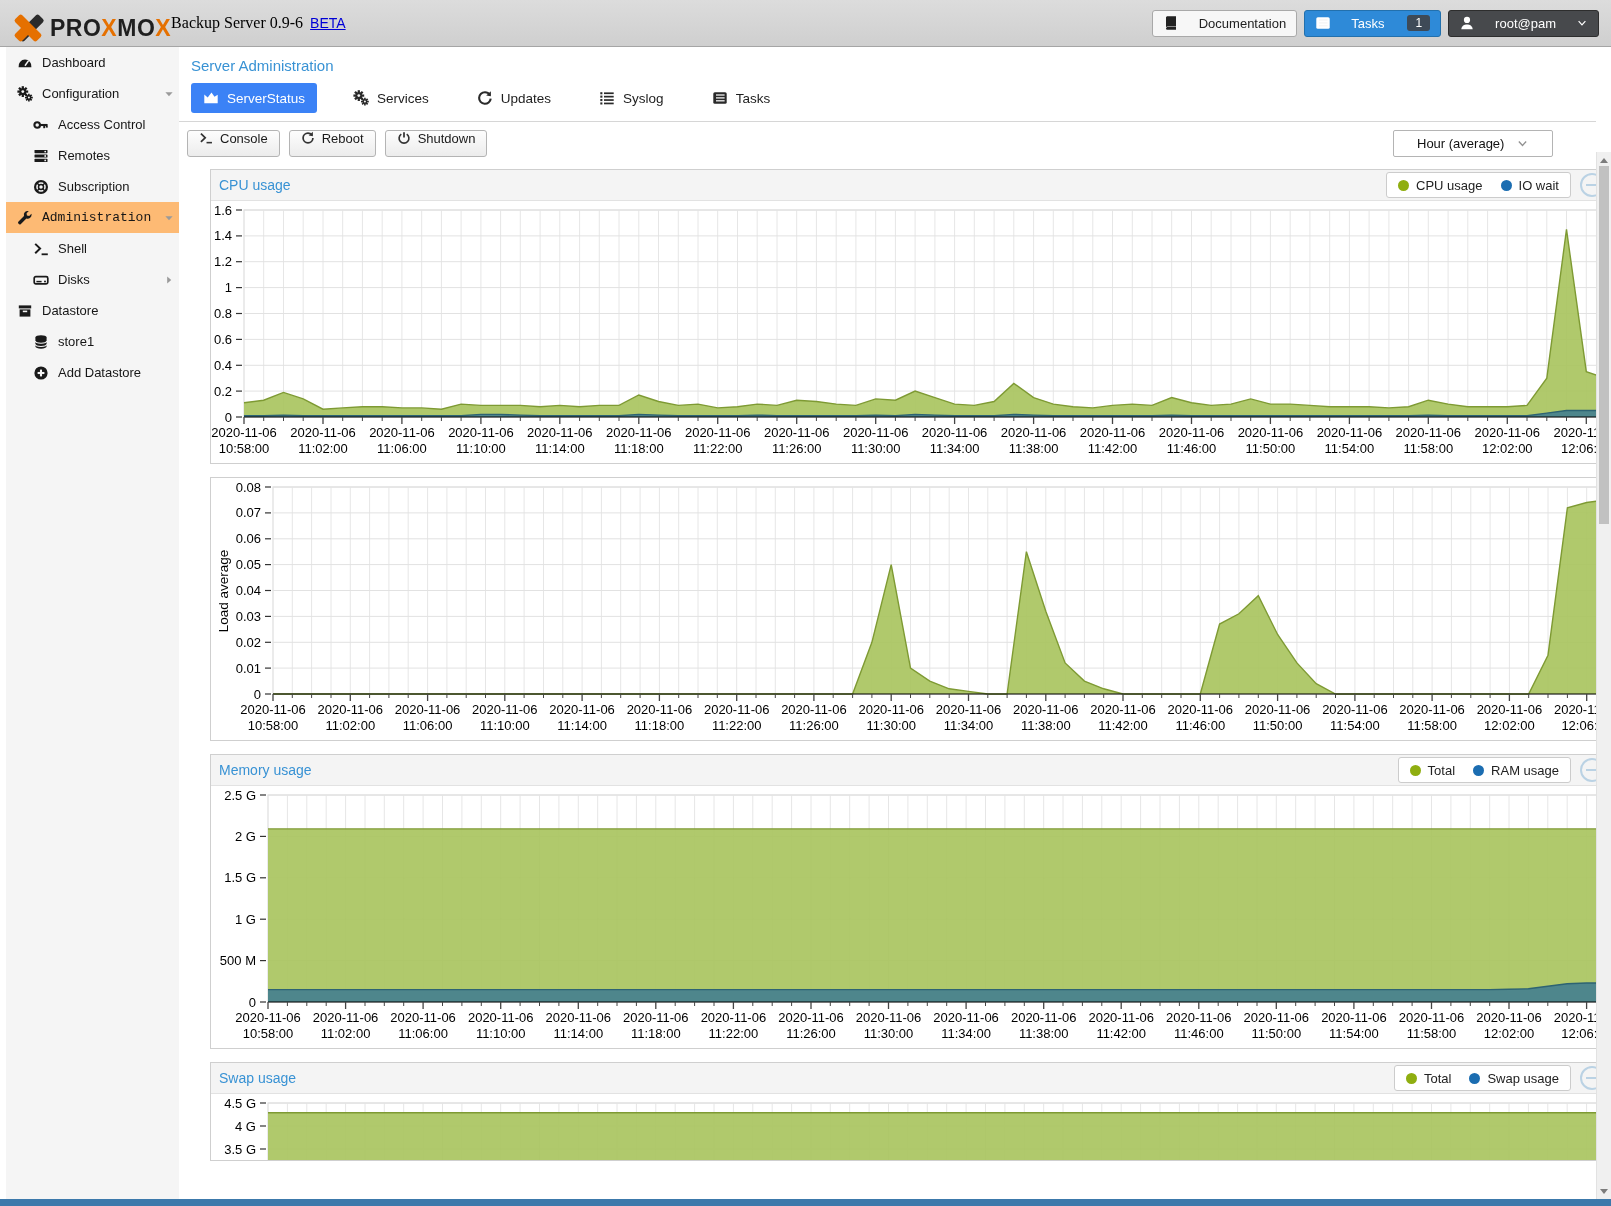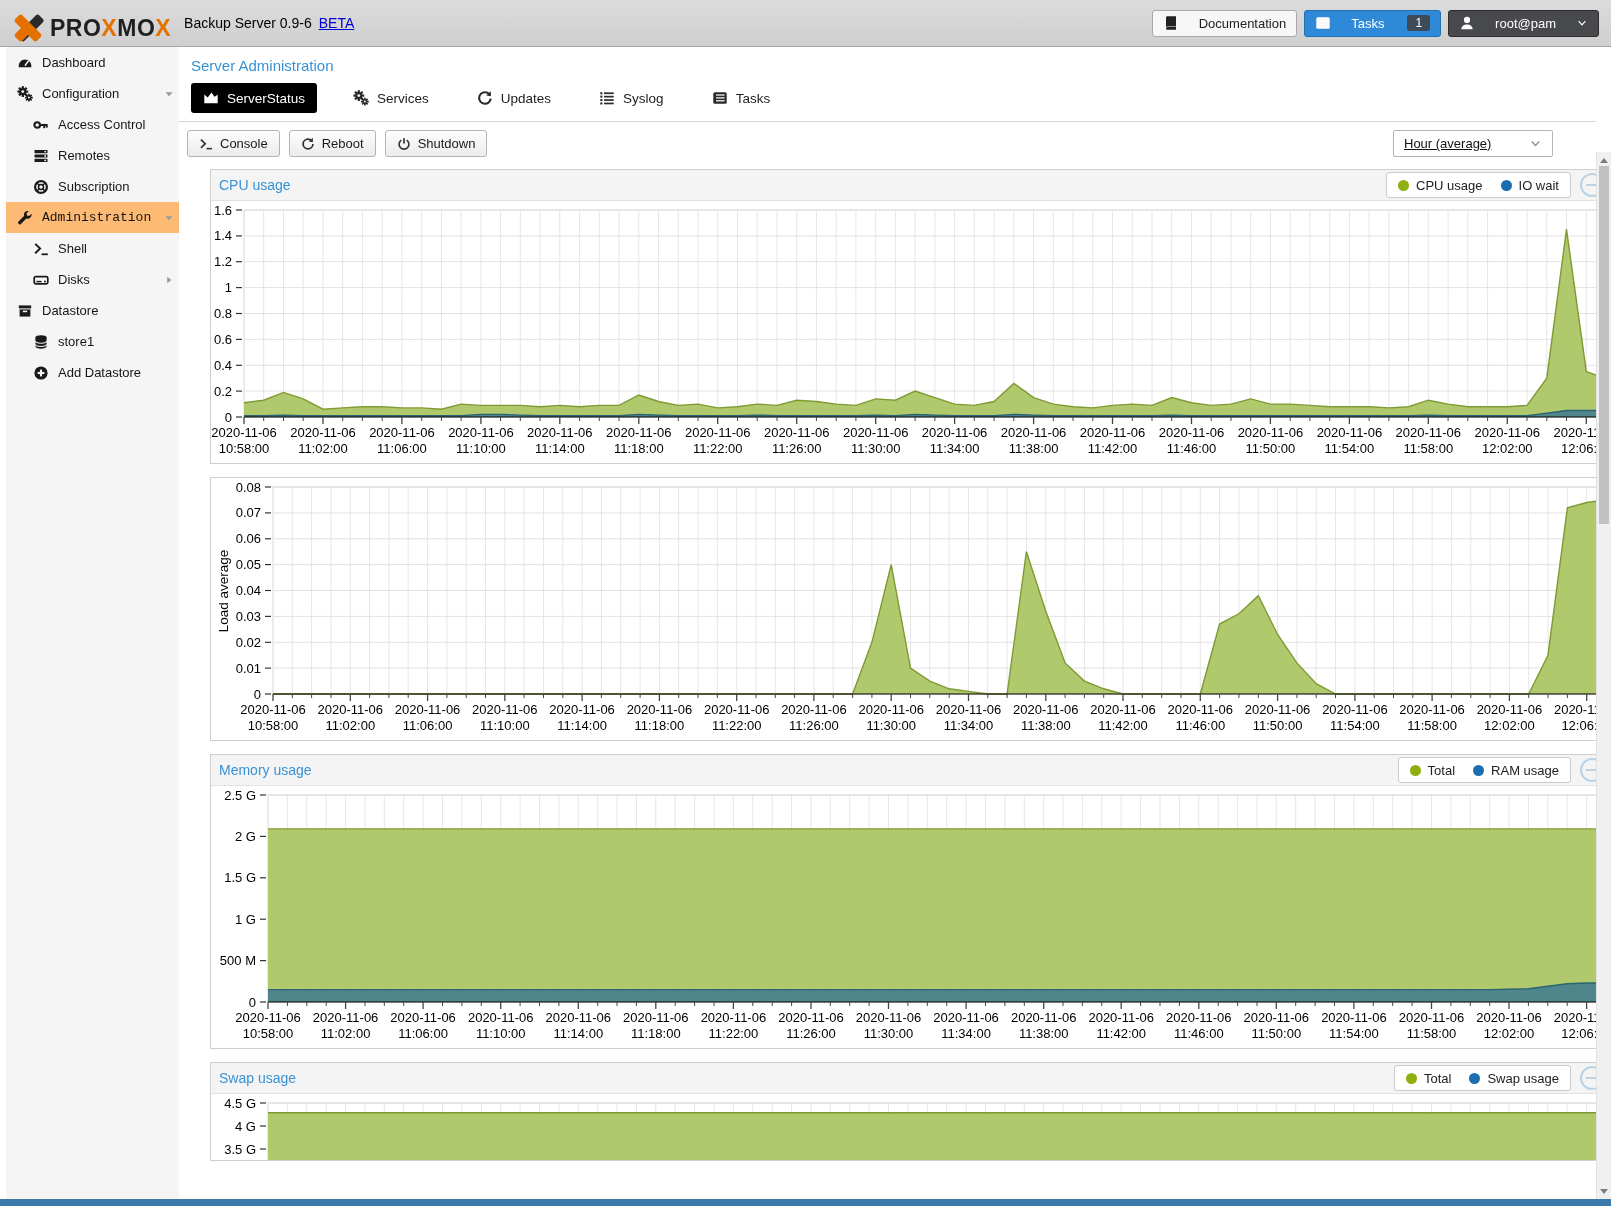--- a/index.html
+++ b/index.html
@@ -5,21 +5,21 @@
   html,body{margin:0;padding:0;width:1611px;height:1206px;overflow:hidden;
     font-family:"Liberation Sans",sans-serif;background:#fff;}
   
   #topbar{position:absolute;top:0;left:0;width:100%;height:47px;
     background:linear-gradient(#dcdcdc,#cfcfcf);border-bottom:1px solid #a5a5a5;
     display:flex;align-items:center;box-sizing:border-box;z-index:9;}
   .logo{display:flex;align-items:center;margin-left:10px;margin-top:10px;}
   .logo-x{width:36px;height:36px;display:inline-block;}
   .logo-text{font-size:23px;font-weight:800;letter-spacing:.5px;color:#1f1f1f;margin-left:4px;}
   .logo-text .ox{color:#E57000;}
-  .product{margin-left:13px;font-size:14px;color:#000;}
+  .product{font-size:16px;color:#000;font-family:Liberation Serif, serif;}
   .beta{margin-left:7px;font-size:14px;color:#0000d6;text-decoration:underline;cursor:pointer;}
   .topbar-right{margin-left:auto;display:flex;gap:7px;margin-right:12px;align-items:center;}
   .tb-btn{height:27px;display:flex;align-items:center;gap:20px;padding:0 10px;
     border-radius:3px;font-size:13px;cursor:pointer;box-sizing:border-box;}
   .tb-doc{background:#f7f7f7;border:1px solid #a9a9a9;color:#222;}
   .tb-tasks{background:#2e8ad8;border:1px solid #2270ad;color:#fff;}
   .badge{background:#3e4a57;border-radius:3px;padding:1px 8px;font-size:12px;color:#fff;margin-left:3px;}
   .tb-user{background:#47494c;border:1px solid #2d2d2d;color:#fff;}
   .ic{width:16px;height:16px;display:inline-block;flex:0 0 auto;}
   .ic.small{width:12px;height:12px;}
@@ -34,30 +34,30 @@
   .side-item.selected{background:#fdba74;font-family:Liberation Mono, monospace;}
   .side-caret{position:absolute;right:8px;width:12px;height:12px;color:#9a9a9a;}
   
   #main{position:absolute;left:179px;top:47px;right:15px;bottom:7px;background:#fff;overflow:hidden;}
   .page-title{margin:10px 0 0 12px;font-size:15px;color:#3892d4;}
   #tabsbar{display:flex;gap:24px;align-items:center;margin-top:9px;padding:0 0 8px 12px;
     border-bottom:1px solid #d6d6d6;}
   .tab{display:flex;align-items:center;gap:8px;font-size:13.5px;color:#1d1d1d;
     padding:7px 12px;border-radius:3px;cursor:pointer;}
   .tab .ic{color:#2a2a2a;}
-  .tab.active{background:#000000;color:#fff;}
+  .tab.active{background:#3b82f6;color:#fff;}
   .tab.active .ic{color:#fff;}
   #toolbar{display:flex;align-items:center;margin:8px 0 0 8px;padding-right:43px;}
-  .tool-btn{display:flex;align-items:center;gap:7px;height:27px;padding:0 11px;
+  .tool-btn{display:flex;gap:7px;height:27px;padding:0 11px;
     background:linear-gradient(#fdfdfd,#ececec);border:1px solid #b4b4b4;border-radius:3px;
     font-size:13px;color:#1a1a1a;margin-right:9px;cursor:pointer;box-sizing:border-box;}
   .tool-btn .ic{width:14px;height:14px;color:#333;}
   .range-select{margin-left:auto;width:160px;height:27px;background:#fff;border:1px solid #b4b4b4;
-    border-radius:2px;display:flex;align-items:center;font-size:13px;padding:0 10px;color:#111;
-    box-sizing:border-box;cursor:pointer;text-decoration:underline;}
+    border-radius:2px;display:flex;align-items:center;font-size:13px;padding:0 23px;color:#111;
+    box-sizing:border-box;cursor:pointer;}
   .range-select .ic{margin-left:auto;color:#909090;width:13px;height:13px;}
   
   #panels{margin:12px 0 0 7px;width:1403px;padding-left:24px;}
   .panel{border:1px solid #cfcfcf;margin-bottom:13px;background:#fff;box-sizing:border-box;}
   .panel-hd{height:30px;background:#f4f4f4;border-bottom:1px solid #e2e2e2;display:flex;
     align-items:center;padding:0 8px;}
   .panel-title{font-size:14px;color:#3892d4;}
   .legend{margin-left:auto;display:flex;align-items:center;background:#fff;border:1px solid #ccc;
     border-radius:3px;height:24px;padding:0 11px;gap:18px;}
   .leg-item{display:flex;align-items:center;gap:7px;font-size:13px;color:#222;cursor:pointer;}

